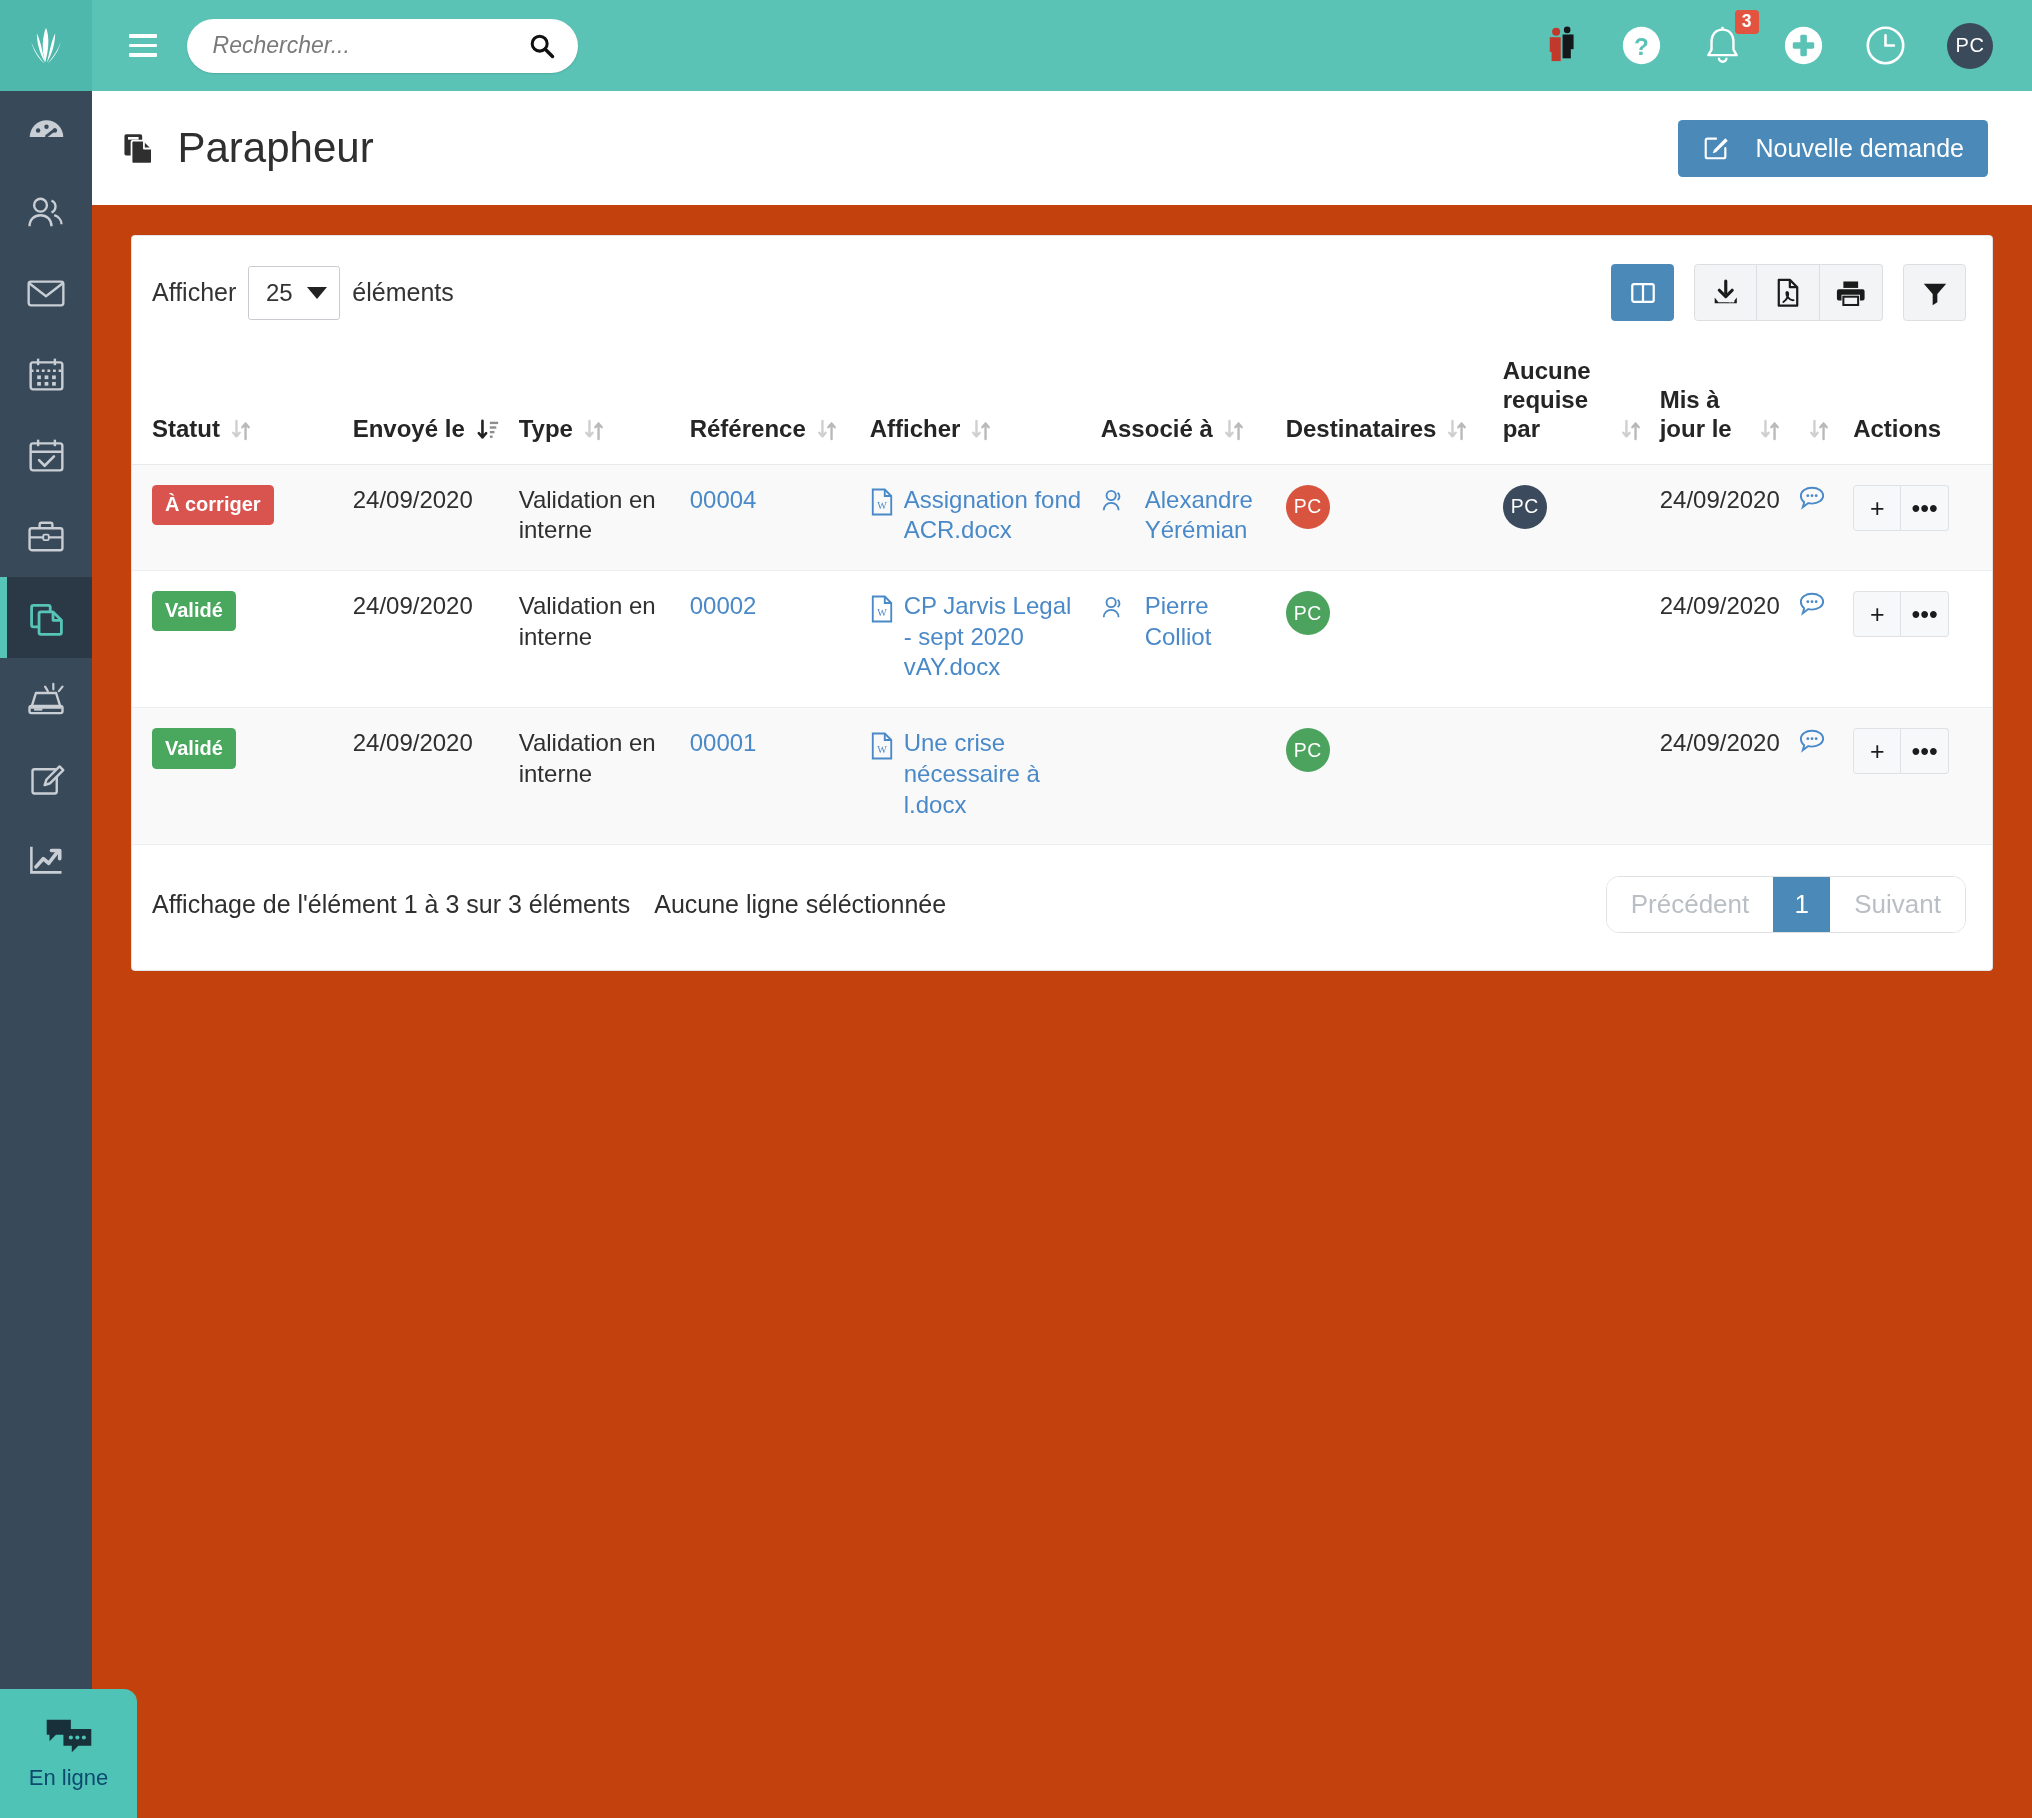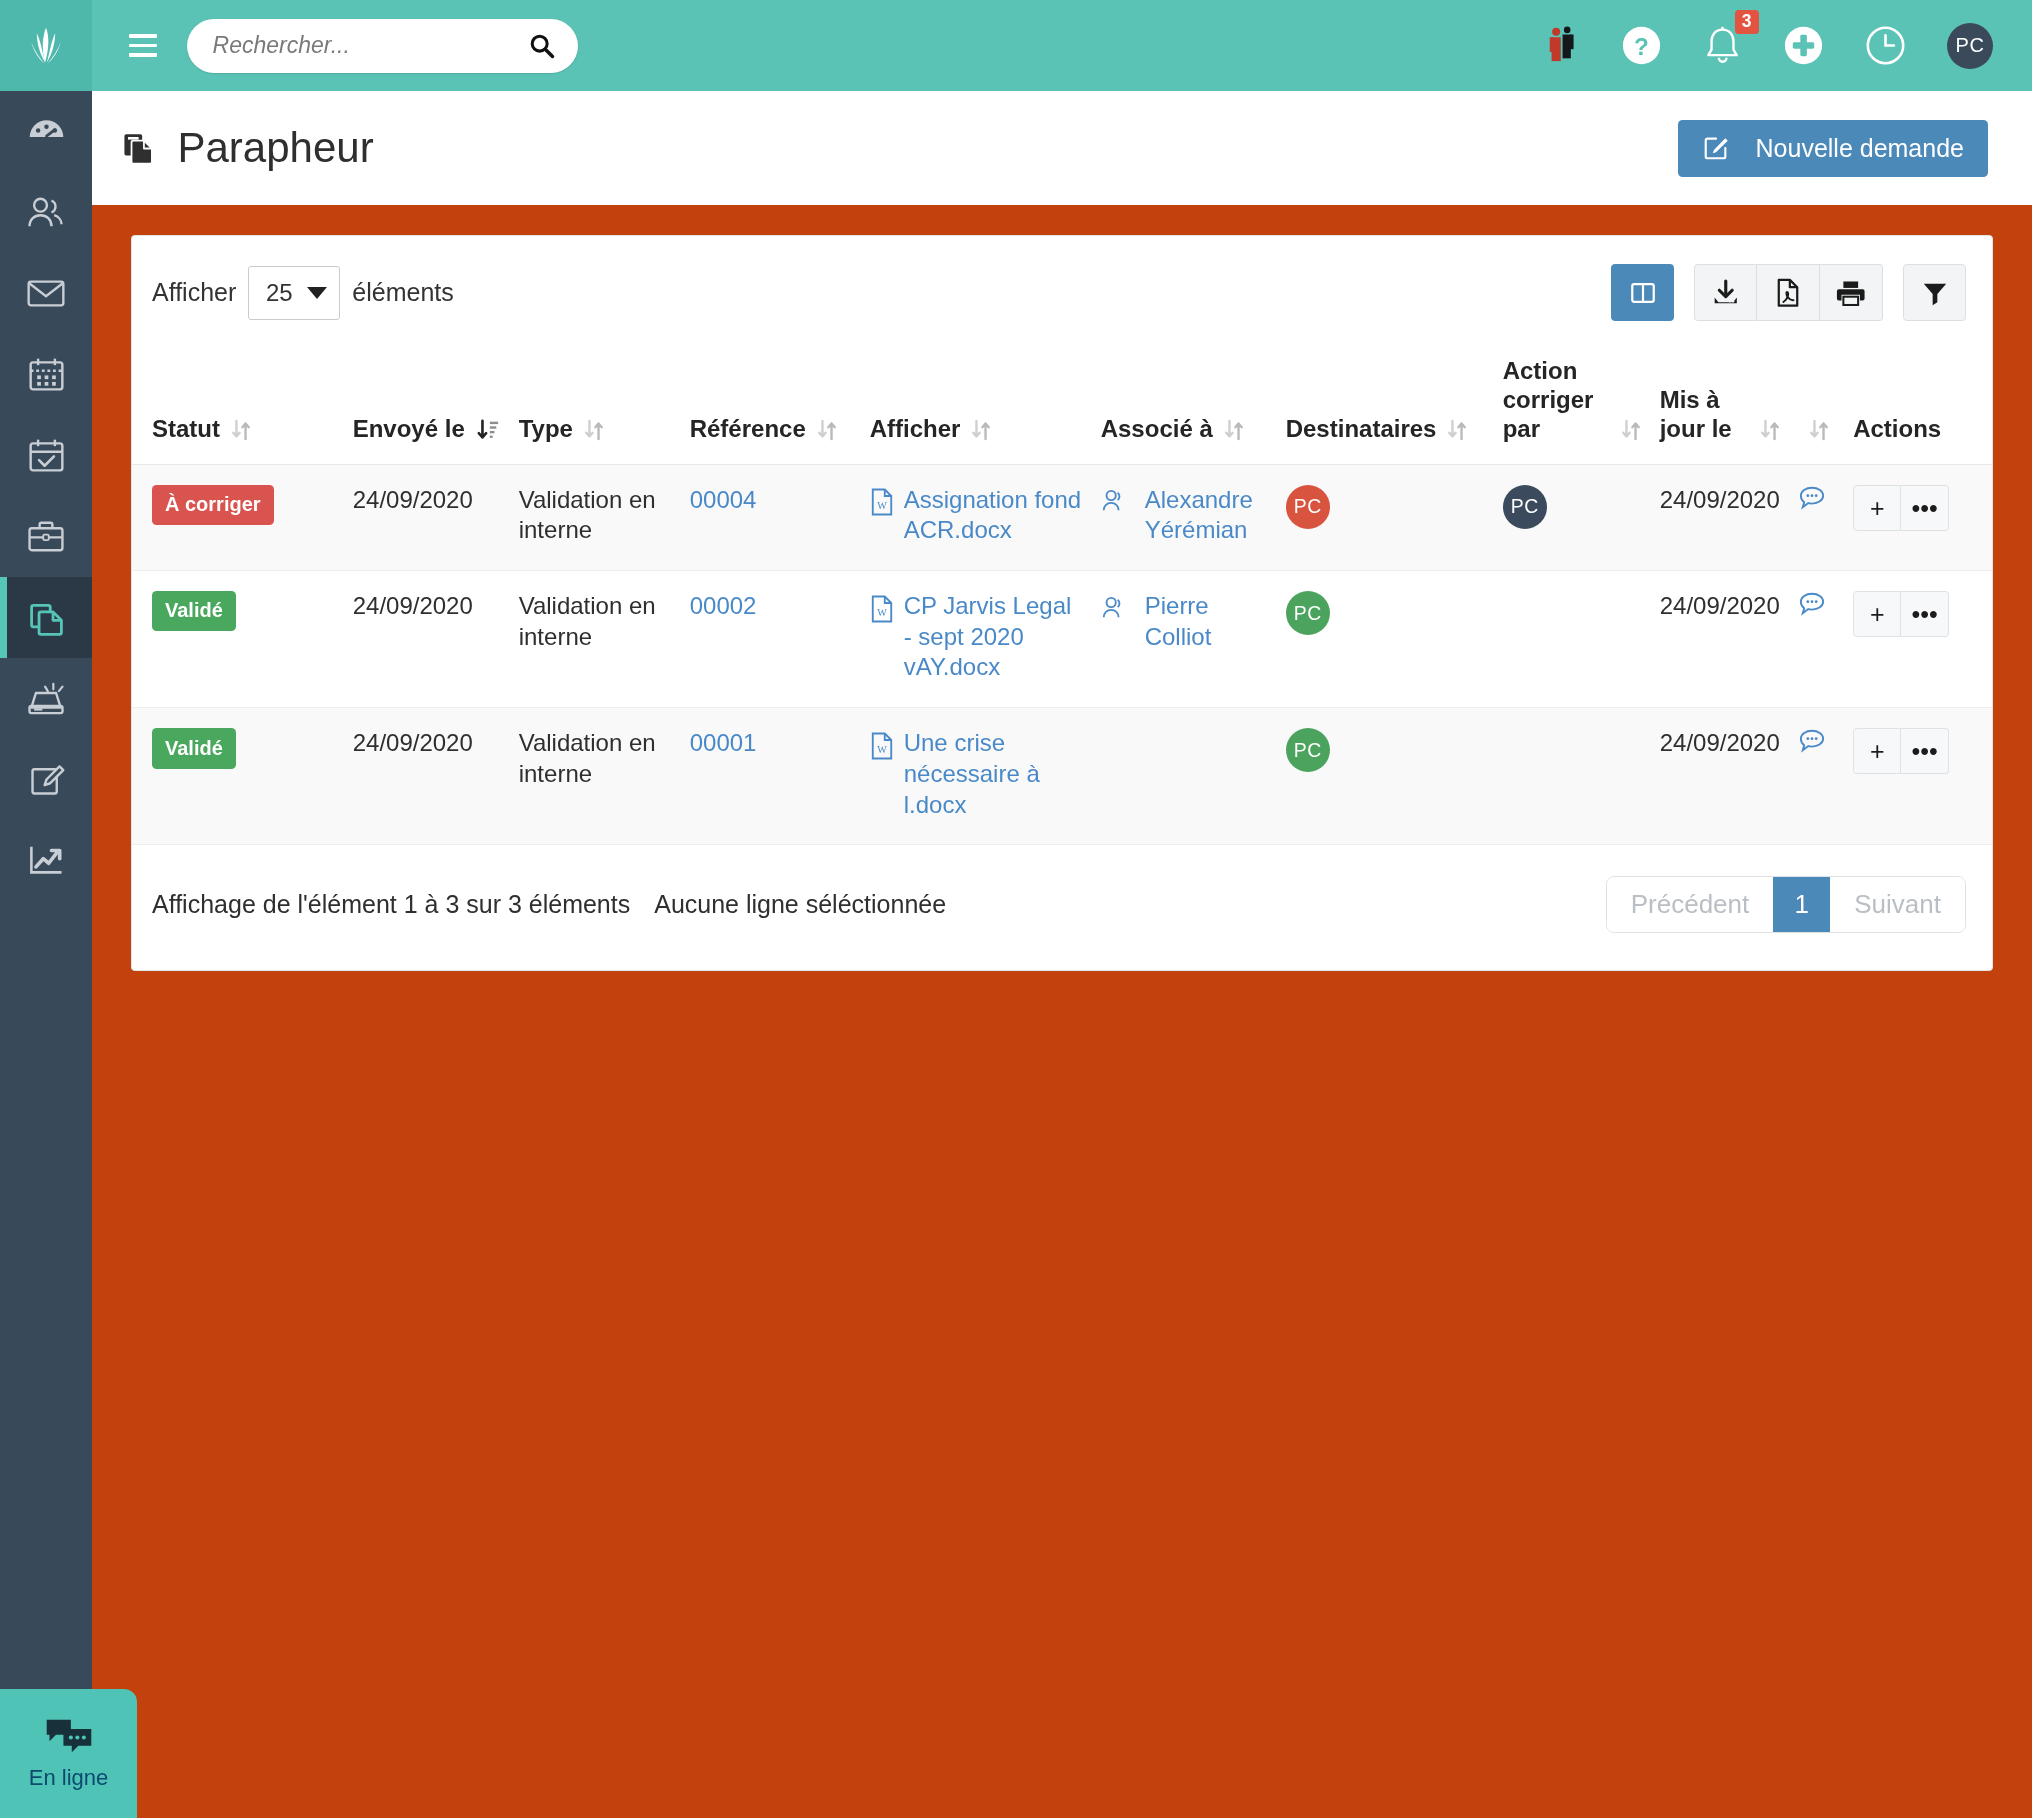--- a/index.html
+++ b/index.html
@@ -215,21 +215,21 @@
   .act-group .act-btn:first-child { border-radius: 3.7px 0 0 3.7px; }
   .act-group .act-btn:last-child { border-radius: 0 3.7px 3.7px 0; }
 
   
   .card-foot {
     display: flex; align-items: center;
     padding: 31px 26px 37px 20px;
     font-size: 25px; color: #2f2f2f;
   }
   .foot-left { display: flex; gap: 24px; }
-  .pager { margin-left: auto; display: flex; border: 0.9px solid #dfe2e5; border-radius: 8px; overflow: hidden; text-align: right; }
+  .pager { margin-left: auto; display: flex; border: 0.9px solid #dfe2e5; border-radius: 13px; overflow: hidden; text-align: right; }
   .pager div {
     height: 55px; display: flex; align-items: center; justify-content: center;
     padding: 0 24px; font-size: 26px; cursor: pointer; background: #fff;
   }
   .pager .disabled { color: #b9bfc4; cursor: default; }
   .pager .current { background: #4a89b8; color: #fff; min-width: 57px; padding: 0; }
 
   
   .chat {
     position: absolute; left: 0; bottom: 0;
@@ -561,21 +561,21 @@
             <div class="th-inner">
               <span>Destinataires</span>
               <svg class="sort-ico" width="20" height="24" viewBox="0 0 22 26">
                 <path d="M6 3 v17 M6 20 l-3.5 -4 M6 20 l3.5 -4" stroke="#cfcfcf" stroke-width="2.6" fill="none" stroke-linecap="round"></path>
                 <path d="M16 23 v-17 M16 6 l-3.5 4 M16 6 l3.5 4" stroke="#b9b9b9" stroke-width="2.6" fill="none" stroke-linecap="round"></path>
               </svg>
             </div>
           </th>
           <th style="width:157px">
             <div class="th-inner">
-              <span>Action corriger par</span>
+              <span>Aucune requise par</span>
               <svg class="sort-ico" width="20" height="24" viewBox="0 0 22 26">
                 <path d="M6 3 v17 M6 20 l-3.5 -4 M6 20 l3.5 -4" stroke="#cfcfcf" stroke-width="2.6" fill="none" stroke-linecap="round"></path>
                 <path d="M16 23 v-17 M16 6 l-3.5 4 M16 6 l3.5 4" stroke="#b9b9b9" stroke-width="2.6" fill="none" stroke-linecap="round"></path>
               </svg>
             </div>
           </th>
           <th style="width:134px">
             <div class="th-inner">
               <span>Mis à jour le</span>
               <svg class="sort-ico" width="20" height="24" viewBox="0 0 22 26">

